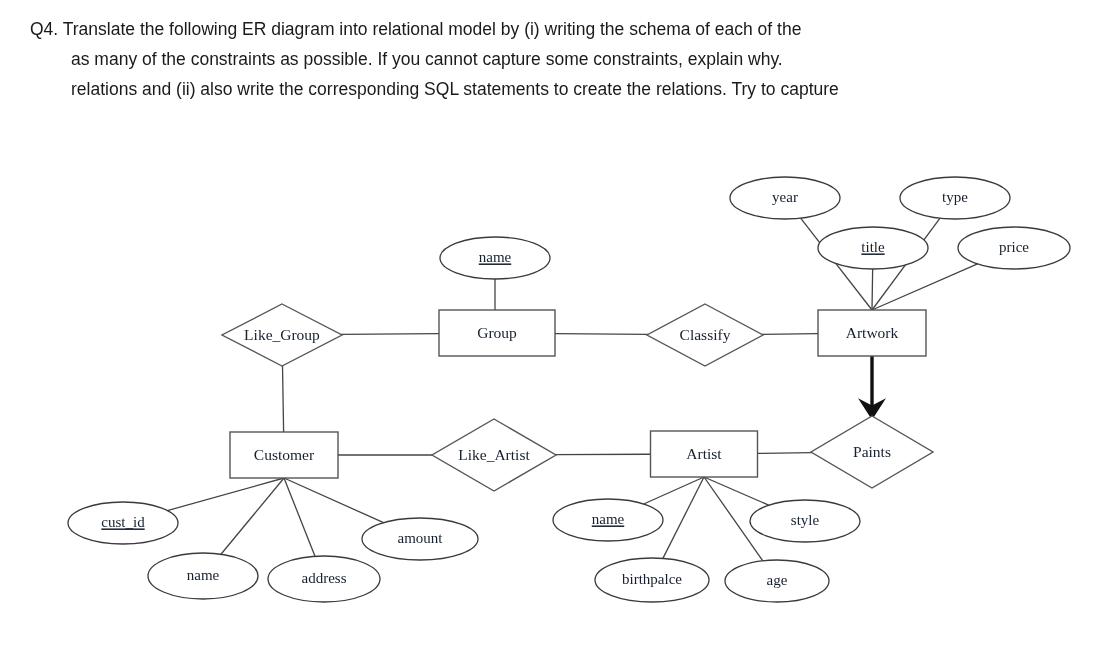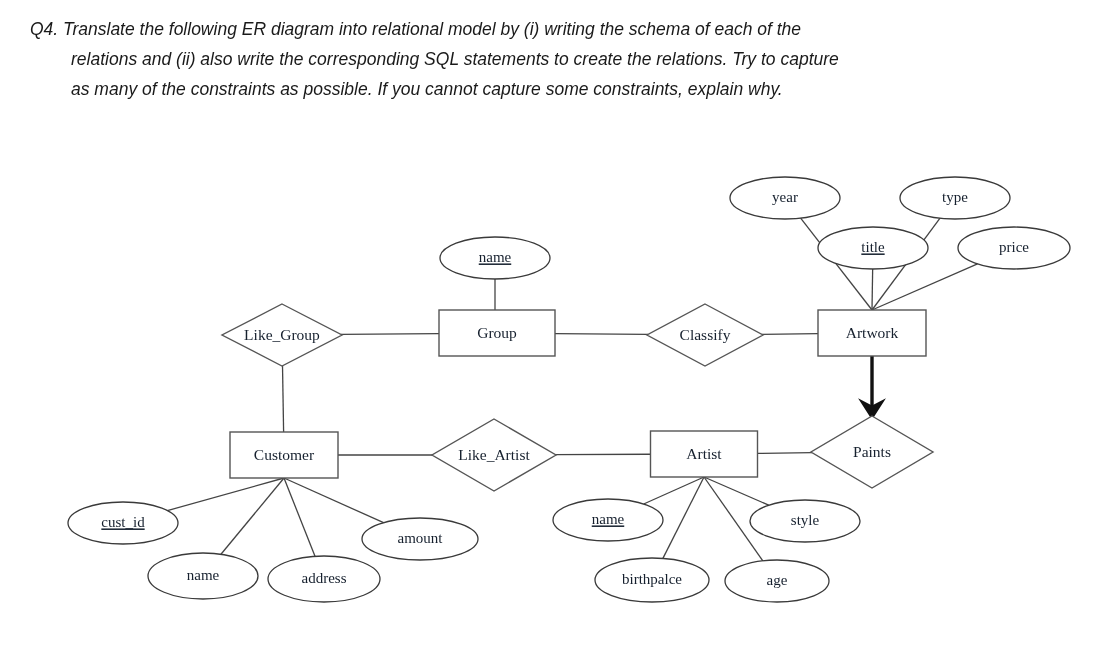--- a/index.html
+++ b/index.html
@@ -14,21 +14,20 @@
     position: relative;
     overflow: hidden;
     font-family: "Liberation Sans", sans-serif;
     color: #000000;
   }
   #question-block {
     position: absolute;
     left: 30px;
     top: 14px;
     width: 1070px;
-    font-style: italic;
   }
   .q-line {
     font-family: "Liberation Sans", sans-serif;
     font-size: 17.5px;
     line-height: 30px;
     color: #1a1a1a;
     white-space: nowrap;
   }
   .q-line.indent { padding-left: 41px; }
   #er-diagram {
@@ -77,22 +76,22 @@
     text-anchor: middle;
     dominant-baseline: middle;
   }
   .attr-label.key { text-decoration: underline; }
 </style>
 </head>
 <body>
 
 <div id="question-block">
   <div class="q-line">Q4. Translate the following ER diagram into relational model by (i) writing the schema of each of the</div>
+  <div class="q-line indent">as many of the constraints as possible. If you cannot capture some constraints, explain why.</div>
   <div class="q-line indent">relations and (ii) also write the corresponding SQL statements to create the relations. Try to capture</div>
-  <div class="q-line indent">as many of the constraints as possible. If you cannot capture some constraints, explain why.</div>
 </div>
 
 <div id="er-diagram">
   <svg id="er-svg" viewBox="0 0 1118 513" xmlns="http://www.w3.org/2000/svg">
     <defs>
       <marker id="thickArrow" markerWidth="9" markerHeight="9" refX="5.2" refY="4.5" orient="auto" markerUnits="strokeWidth">
         <path d="M0,0.4 L6.4,4.5 L0,8.6 L2.1,4.5 Z" fill="#111111"></path>
       </marker>
     </defs>
     <g id="edges-layer">

